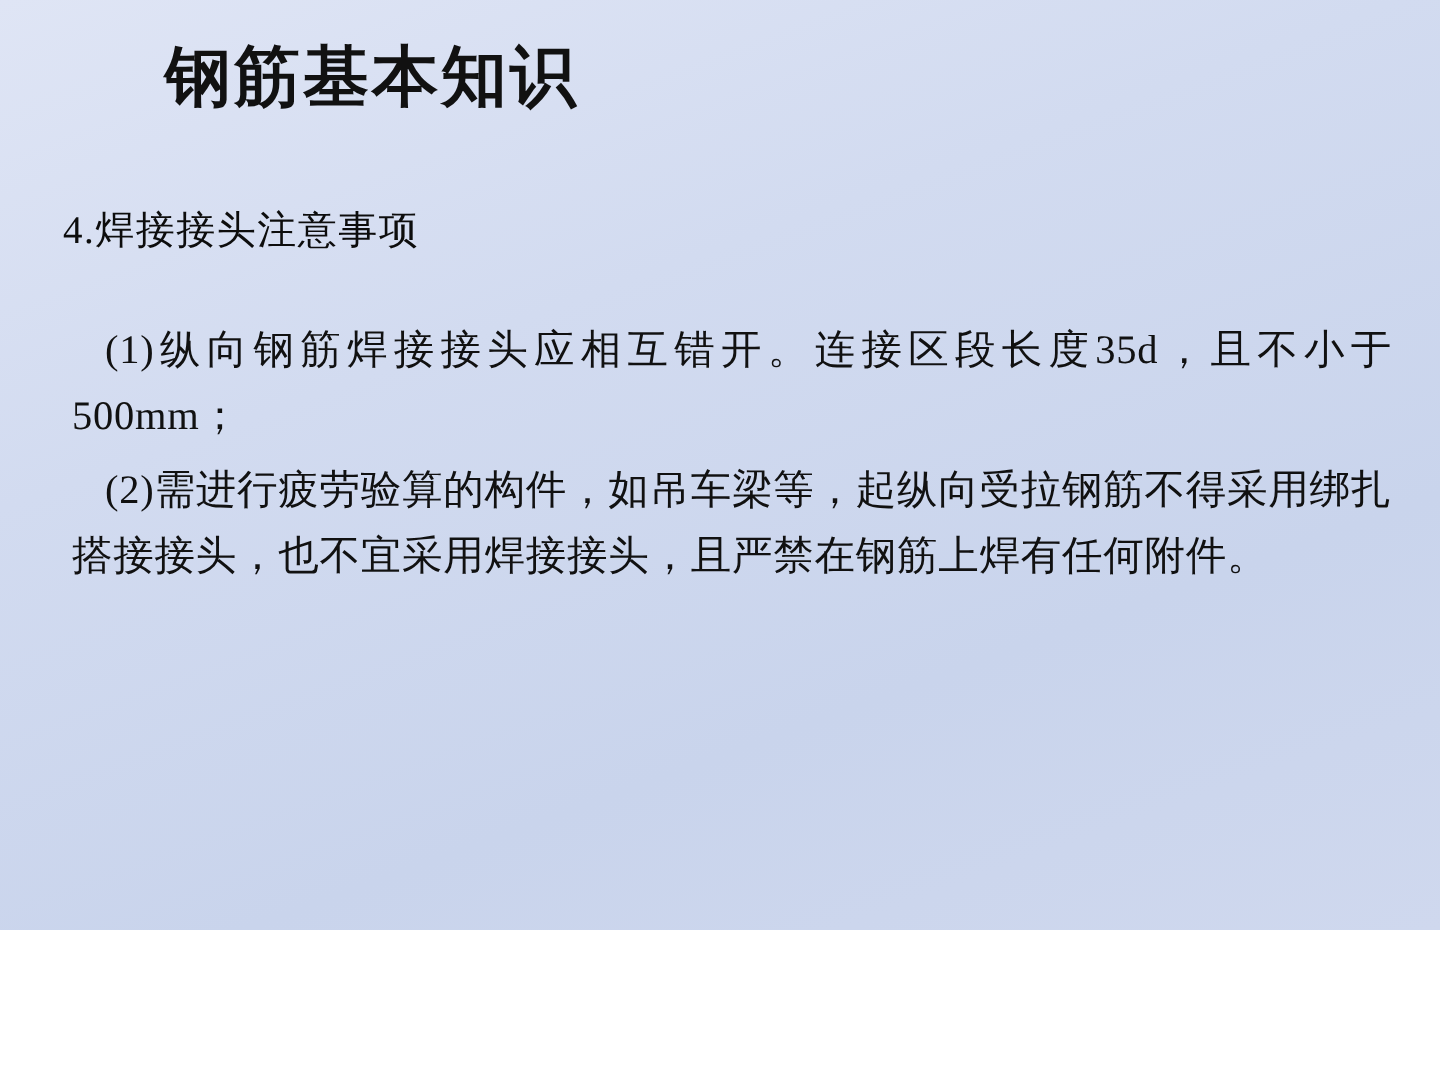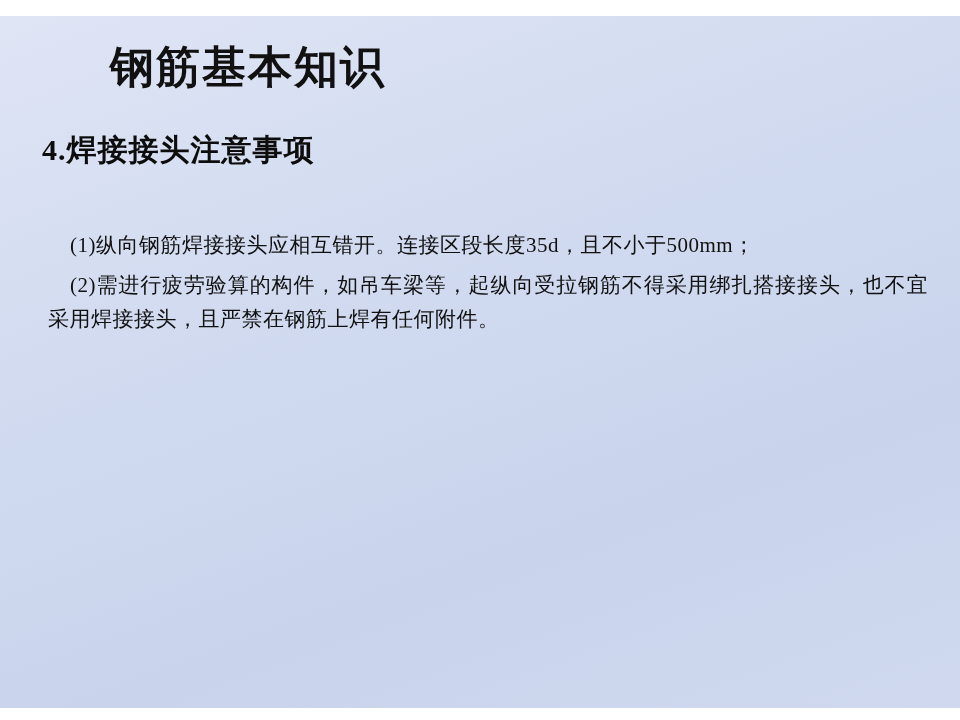--- a/index.html
+++ b/index.html
@@ -9,55 +9,54 @@
   body {
     width: 960px;
     height: 720px;
     overflow: hidden;
     font-family: "Liberation Serif", "DejaVu Serif", serif;
     background: #ffffff;
   }
   .slide {
     position: relative;
     width: 960px;
-    height: 692px;
+    height: 620px;
     box-sizing: border-box;
     background: linear-gradient(160deg, #dfe5f5 0%, #d2dbf0 35%, #c9d4ec 70%, #cfd8ee 100%);
     overflow: hidden;
-    margin-top: 16px;
   }
   .slide-title {
     position: absolute;
     left: 110px;
     top: 22px;
     font-size: 44px;
     font-weight: bold;
     color: #111111;
     letter-spacing: 2px;
     font-family: "Liberation Serif", "DejaVu Serif", serif;
     white-space: nowrap;
   }
   .section-heading {
     position: absolute;
     left: 42px;
-    top: 114px;
-    font-size: 30px;
-    font-weight: bold;
+    top: 136px;
+    font-size: 26px;
+    font-weight: normal;
     color: #0d0d0d;
     letter-spacing: 1px;
     white-space: nowrap;
   }
   .body-block {
     position: absolute;
     left: 48px;
     top: 212px;
     width: 880px;
   }
   .para {
-    font-size: 21px;
+    font-size: 27px;
     line-height: 1.62;
     color: #111111;
     text-indent: 22px;
     margin: 0 0 6px 0;
     text-align: justify;
     letter-spacing: 0.5px;
   }
   .para:last-child {
     margin-bottom: 0;
   }

